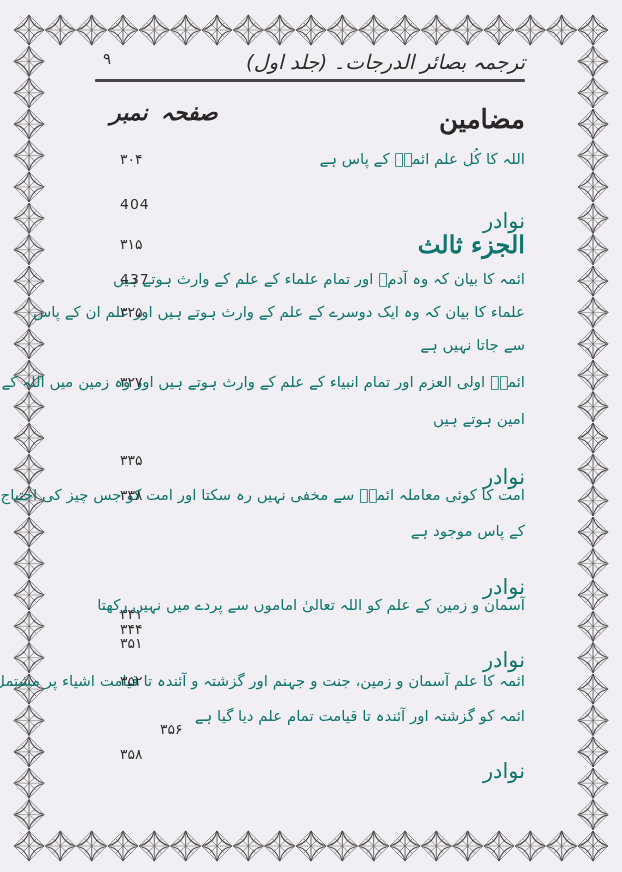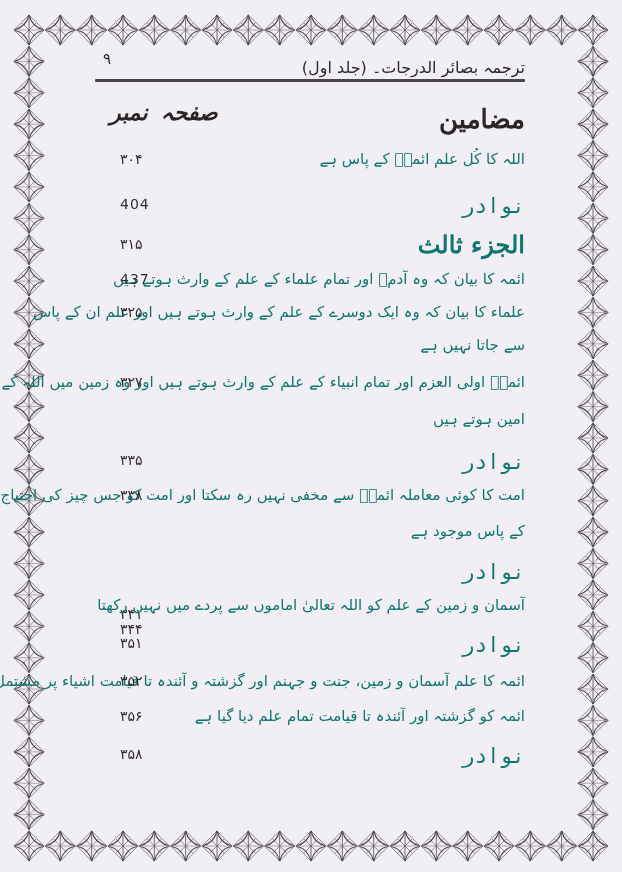--- a/index.html
+++ b/index.html
@@ -9,23 +9,24 @@
     position: relative;
     font-family: "DejaVu Sans", sans-serif;
     color: #2a2628;
   }
   .page { position: absolute; left: 0; top: 0; width: 622px; height: 872px; }
   .border-svg { position: absolute; left: 0; top: 0; width: 622px; height: 872px; }
   .running-head {
     position: absolute; left: 95px; top: 50px; width: 430px; height: 28px;
   }
   .running-title {
-    position: absolute; right: 0; top: 8px;
-    direction: rtl; font-size: 16px; color: #2f2b2d;
-    font-family: "DejaVu Sans", sans-serif;
+    position: absolute; right: 0; top: 0;
+    direction: rtl; font-size: 20px; color: #2f2b2d;
+    font-family: "DejaVu Sans", sans-serif;
+    font-style: italic;
   }
   .page-number {
     position: absolute; left: 8px; top: 0; font-size: 15px; color: #2f2b2d;
     font-family: "DejaVu Sans", sans-serif;
   }
   .head-rule {
     position: absolute; left: 95px; top: 79px; width: 430px; height: 3px;
     background: #4a4547; border-radius: 1px;
   }
   .col-headers { position: absolute; left: 110px; top: 100px; width: 415px; height: 40px; }
@@ -39,21 +40,21 @@
     font-size: 22px; font-weight: bold; font-style: italic; color: #2a2628;
     font-family: Liberation Mono, monospace;
   }
   .toc { position: absolute; left: 110px; top: 0; width: 415px; height: 872px; }
   .toc-row { position: absolute; left: 0; width: 415px; }
   .toc-text {
     position: absolute; right: 0; direction: rtl; text-align: right;
     font-size: 15px; white-space: nowrap; color: #0f766e;
     font-family: "DejaVu Sans", sans-serif;
   }
-  .toc-text.section { font-size: 21px; font-family: Liberation Mono, monospace; }
+  .toc-text.section { font-size: 21px; font-family: Liberation Sans, sans-serif; margin-top: 15px; }
   .toc-text.heading { font-size: 24px; font-weight: bold; font-family: "DejaVu Serif", serif; }
   .toc-text.cont { font-size: 15px; }
   .toc-page {
     position: absolute; left: 10px; direction: rtl;
     font-size: 14px; color: #2f2b2d; letter-spacing: 1px;
     font-family: "DejaVu Sans", sans-serif;
   }
 </style>
 </head>
 <body>
@@ -233,20 +234,20 @@
       <div class="toc-row" style="top: 633px;">
         <span class="toc-text section">نوادر</span>
         <span class="toc-page" style="top: 2px;">۳۵۱</span>
       </div>
       <div class="toc-row" style="top: 672px;">
         <span class="toc-text normal">ائمہ کا علم آسمان و زمین، جنت و جہنم اور گزشتہ و آئندہ تا قیامت اشیاء پر مشتمل ہے</span>
         <span class="toc-page" style="top: 1px;">۳۵۲</span>
       </div>
       <div class="toc-row" style="top: 707px;">
         <span class="toc-text normal">ائمہ کو گزشتہ اور آئندہ تا قیامت تمام علم دیا گیا ہے</span>
-        <span class="toc-page" style="top: 1px;">۳۵۶</span>
+        <span class="toc-page" style="top: 14px; margin-left: 40px;">۳۵۶</span>
       </div>
       <div class="toc-row" style="top: 744px;">
         <span class="toc-text section">نوادر</span>
         <span class="toc-page" style="top: 2px;">۳۵۸</span>
       </div>
     </div>
 </div>
 
 </body></html>

